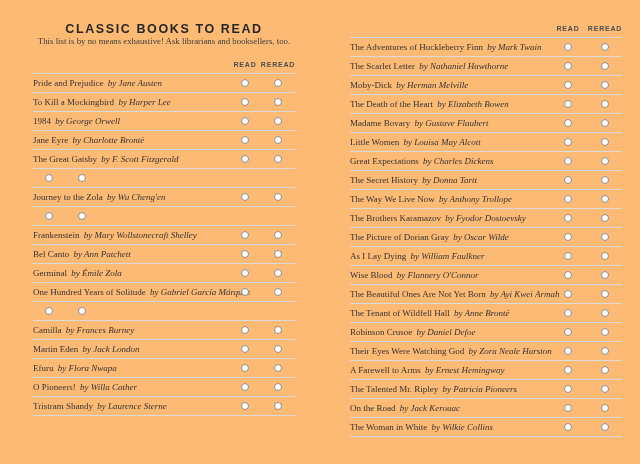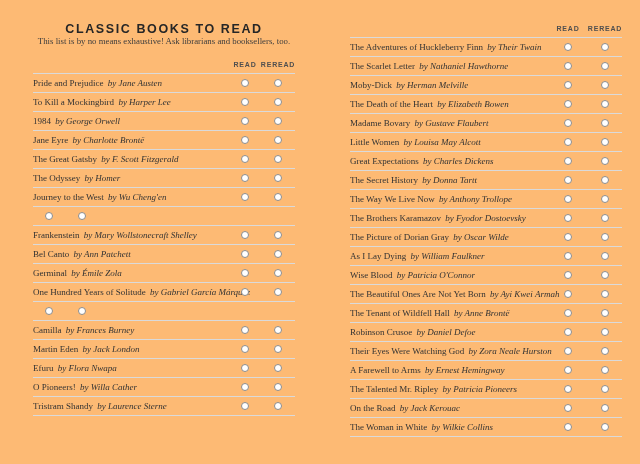--- a/index.html
+++ b/index.html
@@ -161,35 +161,31 @@
     </span>
     <span class="cell cell-read">
       <span class="circle"></span>
     </span>
     <span class="cell cell-reread">
       <span class="circle"></span>
     </span>
   </div>
 
   <div class="book-row">
-    <span class="book-text">
-      <span class="book-title">The Odyssey</span>
-      <span class="book-author">by Homer</span>
-    </span>
-    <span class="cell cell-read">
-      <span class="circle"></span>
-    </span>
-    <span class="cell cell-reread">
-      <span class="circle"></span>
-    </span>
-  </div>
-
-  <div class="book-row">
-    <span class="book-text">
-      <span class="book-title">Journey to the West</span>
+    <span class="cell cell-read">
+      <span class="circle"></span>
+    </span>
+    <span class="cell cell-reread">
+      <span class="circle"></span>
+    </span>
+  </div>
+
+  <div class="book-row">
+    <span class="book-text">
+      <span class="book-title">Journey to the Zola</span>
       <span class="book-author">by Wu Cheng'en</span>
     </span>
     <span class="cell cell-read">
       <span class="circle"></span>
     </span>
     <span class="cell cell-reread">
       <span class="circle"></span>
     </span>
   </div>
 
@@ -332,21 +328,21 @@
 
   <div class="col col-right">
     <div class="check-header">
       <span class="cell cell-read">READ</span>
       <span class="cell cell-reread">REREAD</span>
     </div>
     <div class="book-table" id="table-right">
   <div class="book-row">
     <span class="book-text">
       <span class="book-title">The Adventures of Huckleberry Finn</span>
-      <span class="book-author">by Their Twain</span>
+      <span class="book-author">by Mark Twain</span>
     </span>
     <span class="cell cell-read">
       <span class="circle"></span>
     </span>
     <span class="cell cell-reread">
       <span class="circle"></span>
     </span>
   </div>
 
   <div class="book-row">
@@ -488,21 +484,21 @@
       <span class="circle"></span>
     </span>
     <span class="cell cell-reread">
       <span class="circle"></span>
     </span>
   </div>
 
   <div class="book-row">
     <span class="book-text">
       <span class="book-title">Wise Blood</span>
-      <span class="book-author">by Patricia O'Connor</span>
+      <span class="book-author">by Flannery O'Connor</span>
     </span>
     <span class="cell cell-read">
       <span class="circle"></span>
     </span>
     <span class="cell cell-reread">
       <span class="circle"></span>
     </span>
   </div>
 
   <div class="book-row">

